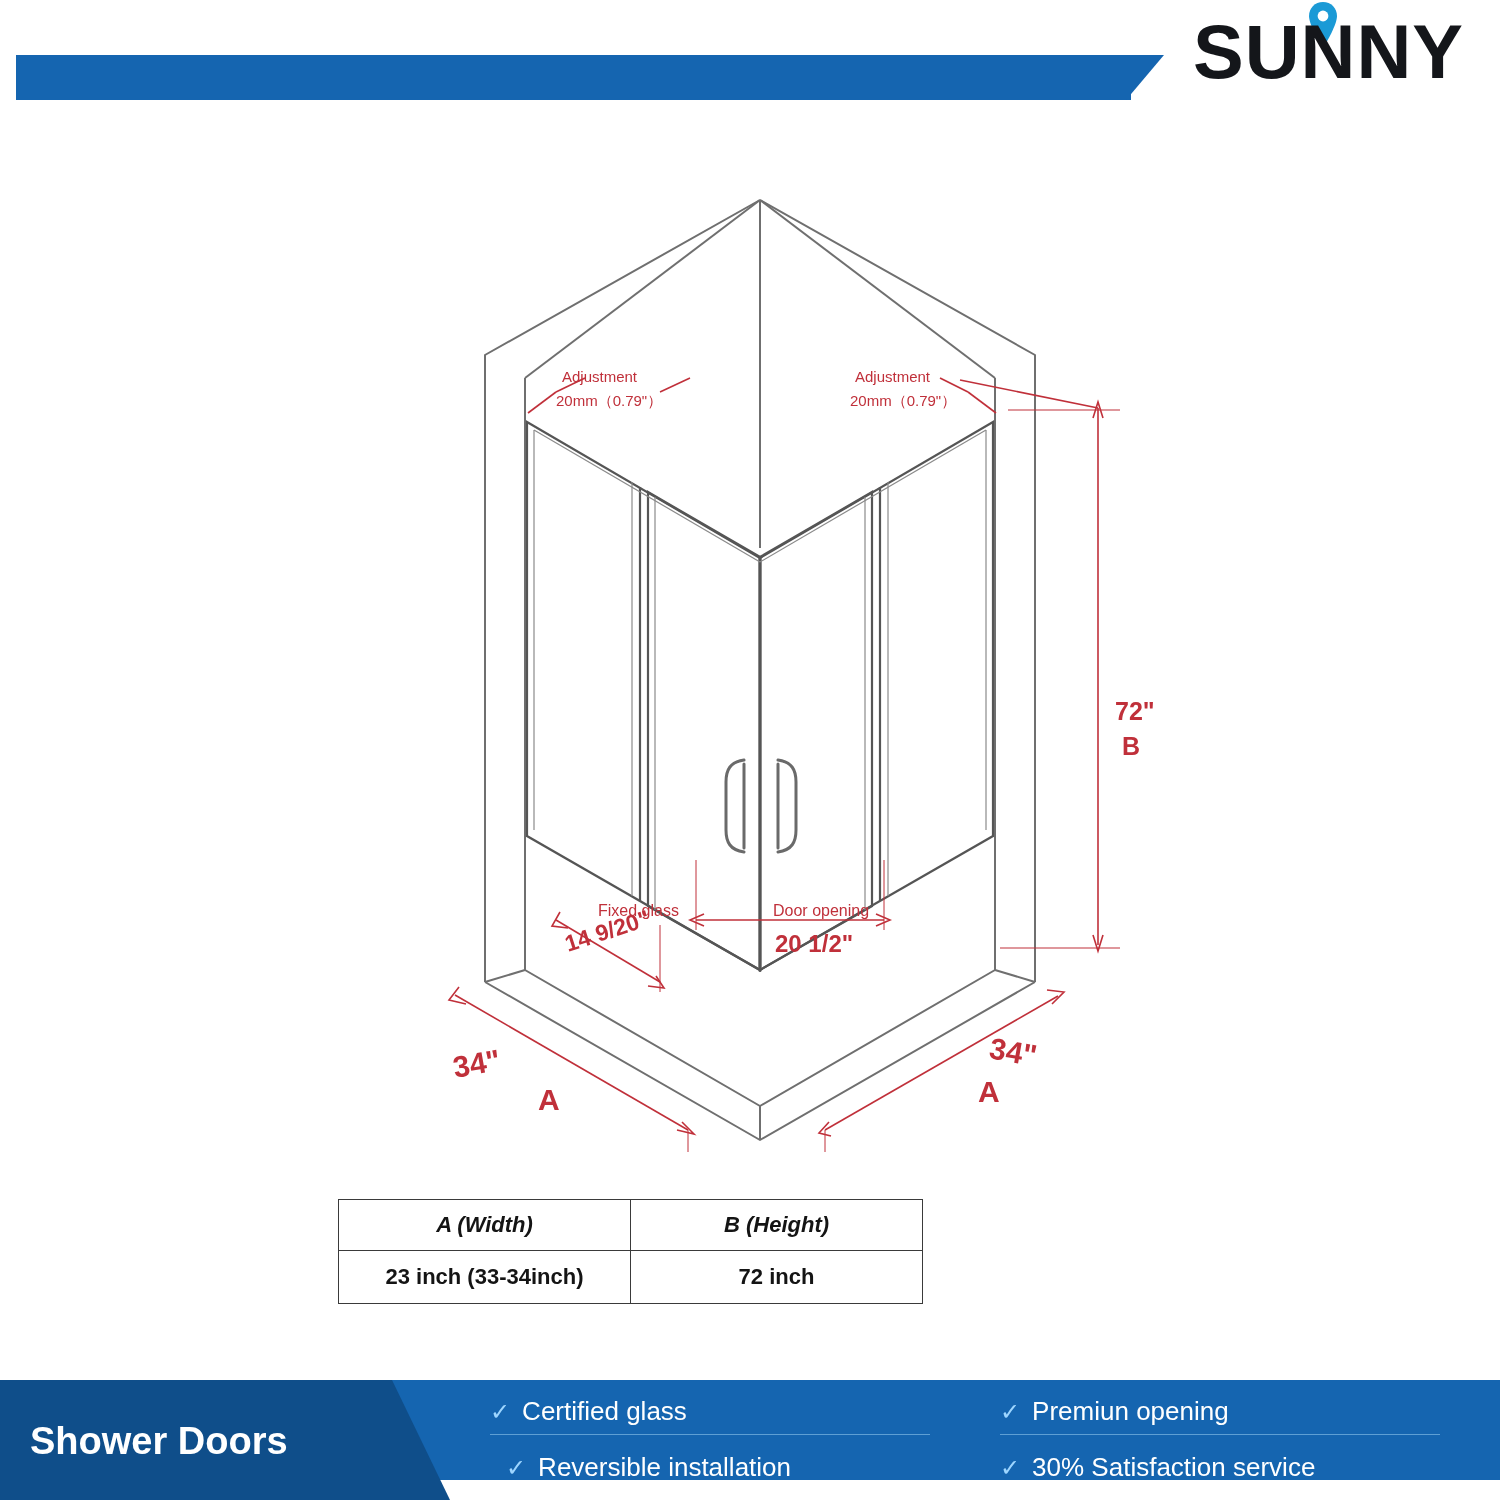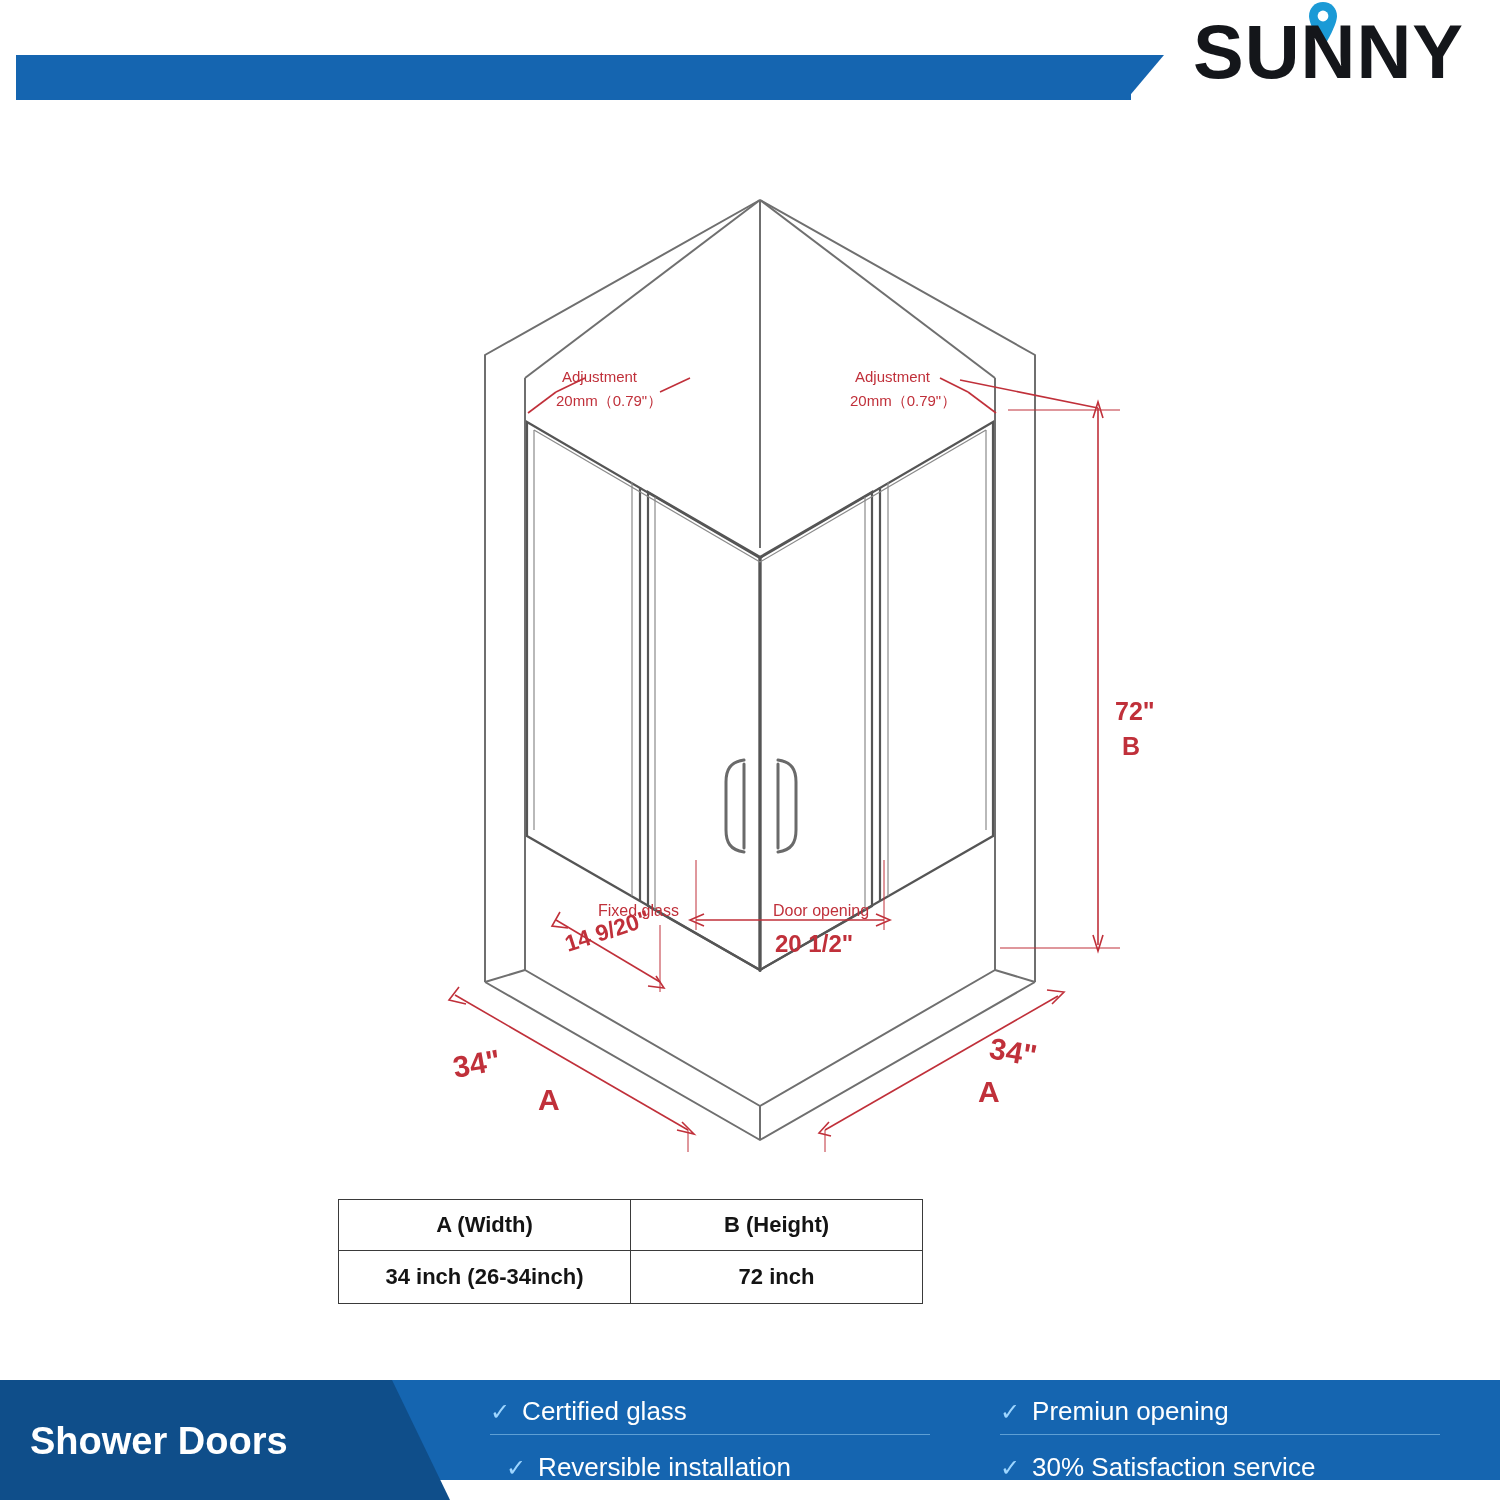--- a/index.html
+++ b/index.html
@@ -50,21 +50,21 @@
     background:#ffffff;
   }
   .spec-table th,.spec-table td{
     border:1px solid #3a3a3a;
     font-family:"Liberation Sans", sans-serif;
     font-size:22px;
     font-weight:bold;
     color:#141414;
     text-align:center;
   }
-  .spec-table th{height:48px;width:289px;}
+  .spec-table th{height:48px;width:289px;font-style:italic;}
   .spec-table td{height:50px;}
 
   
   .footer{
     position:absolute;left:0;top:1380px;width:1500px;height:100px;
     background:#1565b0;
     padding-left:24px;
   }
   .footer-dark{
     position:absolute;left:0;top:0;width:392px;height:120px;
@@ -225,21 +225,21 @@
 </svg>
 </div>
 
 <table class="spec-table">
   <tbody>
       <tr>
     <th>A (Width)</th>
     <th>B (Height)</th>
   </tr>
   <tr>
-    <td>34 inch (26-34inch)</td>
+    <td>23 inch (33-34inch)</td>
     <td>72 inch</td>
   </tr>
 </tbody>
   </table>
 
 <div class="footer">
   <div class="footer-dark"></div>
   <div class="footer-dark-tip"></div>
   <div class="footer-title">Shower Doors</div>
 </div>

